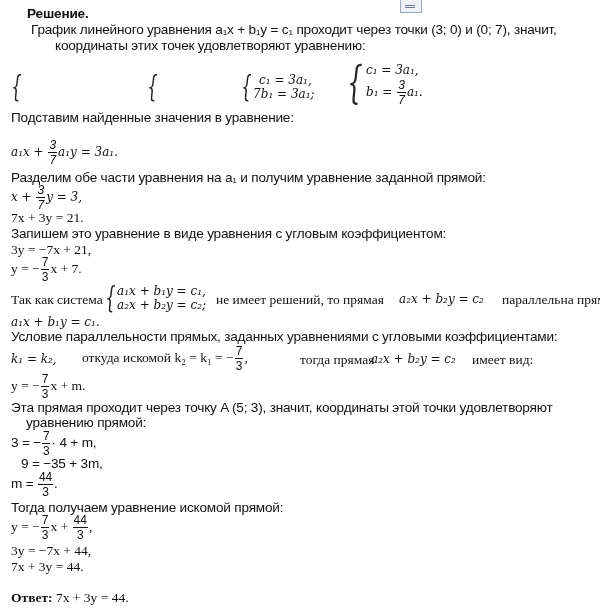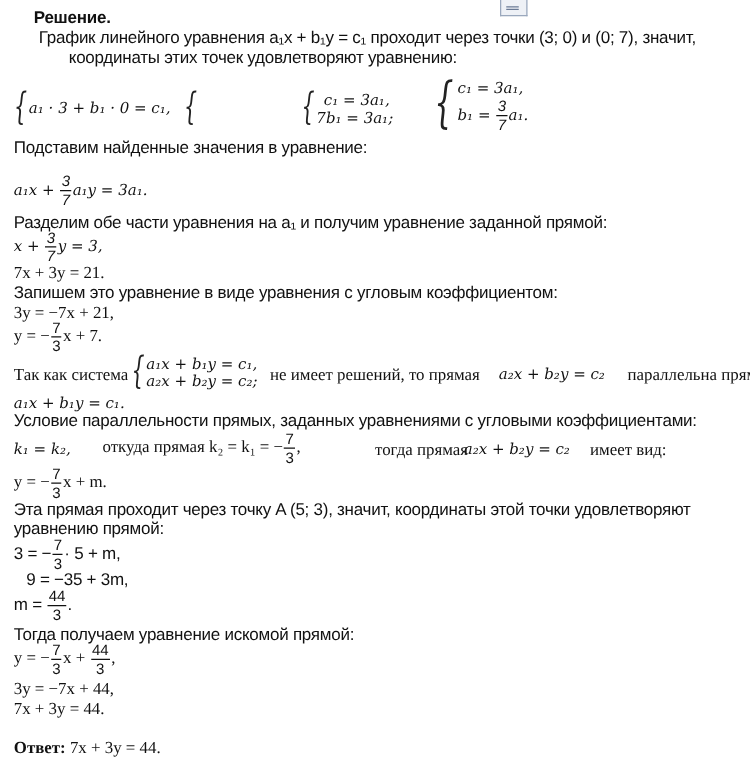--- a/index.html
+++ b/index.html
@@ -28,21 +28,20 @@
 <div class="icon-box"></div>
 
 <div class="abs sans heading" style="left:11px;top:6px;padding-left:16px;">Решение.</div>
 <div class="abs sans" style="left:11px;top:22px;margin-left:20px;">График линейного уравнения a₁x + b₁y = c₁ проходит через точки (3; 0) и (0; 7), значит,</div>
 <div class="abs sans" style="left:11px;top:38px;margin-left:44px;">координаты этих точек удовлетворяют уравнению:</div>
 
 <div class="abs m it" style="left:10px;top:73px;">
   <span class="sys">
       <span class="brace">{</span>
       <span class="rows">
-    <div>a₁ · 3 + b₁ · 0 = c₁,</div>
   </span>
     </span>
 </div>
 <div class="abs m it" style="left:146px;top:73px;">
   <span class="sys">
       <span class="brace">{</span>
     </span>
 </div>
 <div class="abs m it" style="left:240px;top:73px;">
   <span class="sys">
@@ -94,35 +93,35 @@
 </div>
 <div class="abs serif" style="left:216px;top:292px;">не имеет решений, то прямая</div>
 <div class="abs m it" style="left:399px;top:292px;">a₂x + b₂y = c₂</div>
 <div class="abs serif" style="left:502px;top:292px;">параллельна прямой</div>
 <div class="abs m it" style="left:11px;top:315px;">a₁x + b₁y = c₁.</div>
 
 <div class="abs sans" style="left:11px;top:329px;">Условие параллельности прямых, заданных уравнениями с угловыми коэффициентами:</div>
 
 <div class="abs m it" style="left:11px;top:352px;">k₁ = k₂,</div>
 <div class="abs serif" style="left:82px;top:345px;">
-  <span>откуда прямая k₂ = k₁ = −</span><span class="frac"><span class="n">7</span><span class="d">3</span></span><span>,</span>
+  <span>откуда искомой k₂ = k₁ = −</span><span class="frac"><span class="n">7</span><span class="d">3</span></span><span>,</span>
 </div>
 <div class="abs serif" style="left:300px;top:352px;">тогда прямая</div>
 <div class="abs m it" style="left:371px;top:352px;">a₂x + b₂y = c₂</div>
 <div class="abs serif" style="left:472px;top:352px;text-align:center;">имеет вид:</div>
 
 <div class="abs serif" style="left:11px;top:373px;">
   <span>y = −</span><span class="frac"><span class="n">7</span><span class="d">3</span></span><span>x + m.</span>
 </div>
 
 <div class="abs sans" style="left:11px;top:400px;">Эта прямая проходит через точку A (5; 3), значит, координаты этой точки удовлетворяют</div>
-<div class="abs sans" style="left:11px;top:415px;">уравнению прямой:</div>
+<div class="abs sans" style="left:26px;top:415px;">уравнению прямой:</div>
 
 <div class="abs sans" style="left:11px;top:430px;">
-  <span>3 = −</span><span class="frac"><span class="n">7</span><span class="d">3</span></span><span>· 5 + m,</span>
+  <span>3 = −</span><span class="frac"><span class="n">7</span><span class="d">3</span></span><span>· 4 + m,</span>
 </div>
 <div class="abs sans" style="left:21px;top:456px;">9 = −35 + 3m,</div>
 <div class="abs sans" style="left:11px;top:471px;">
   <span>m = </span><span class="frac"><span class="n">44</span><span class="d">3</span></span><span>.</span>
 </div>
 
 <div class="abs sans" style="left:11px;top:500px;">Тогда получаем уравнение искомой прямой:</div>
 <div class="abs serif" style="left:11px;top:514px;">
   <span>y = −</span><span class="frac"><span class="n">7</span><span class="d">3</span></span><span>x + </span><span class="frac"><span class="n">44</span><span class="d">3</span></span><span>,</span>
 </div>

